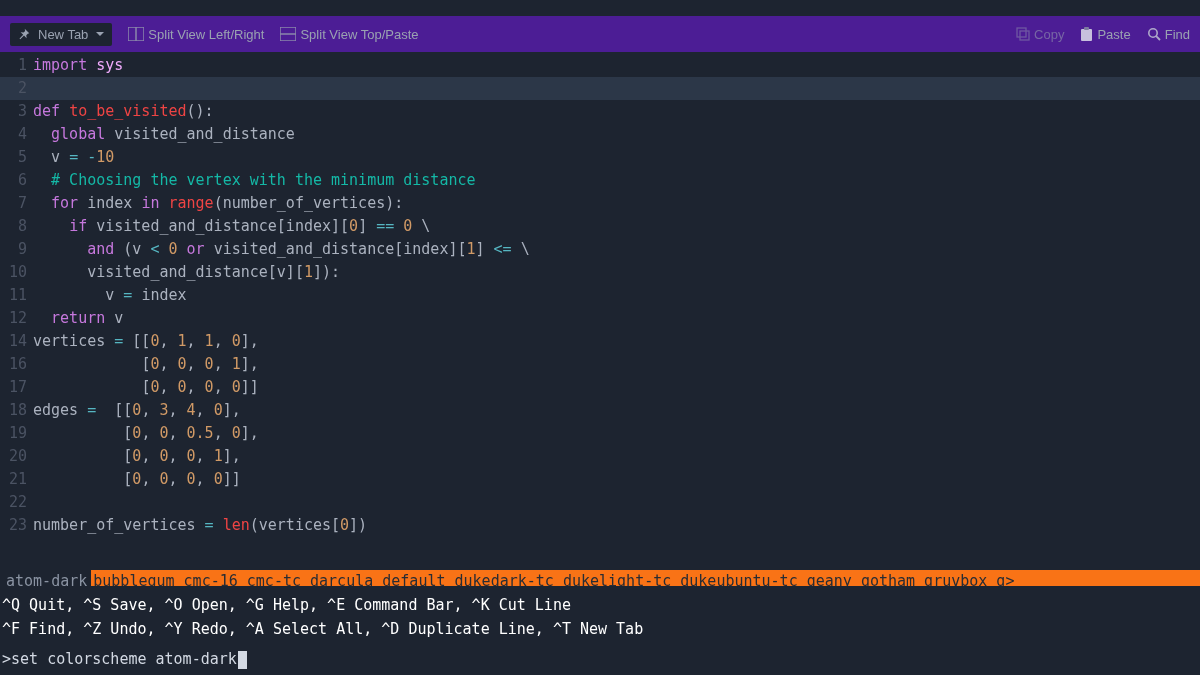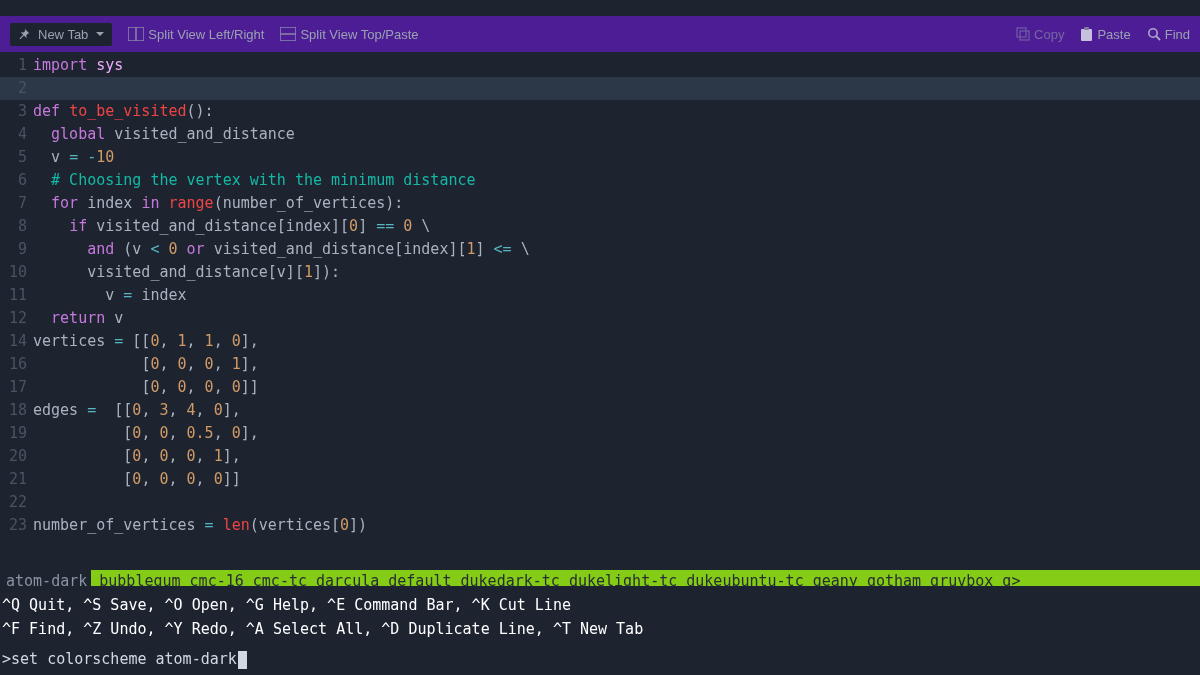--- a/index.html
+++ b/index.html
@@ -82,24 +82,24 @@
     font-size: 15px;
     white-space: nowrap;
     overflow: hidden;
   }
   .scheme-active {
     background: #1d2430;
     color: #8a93a2;
     padding: 0 4px 0 2px;
   }
   .scheme-rest {
-    background: #84cc16;
+    background: #f97316;
     color: #282c34;
     flex: 1;
-    padding-left: 8px;
+    padding-left: 2px;
   }
   .help-line {
     position: absolute;
     left: 2px;
     height: 23px;
     line-height: 23px;
     color: #ffffff;
     white-space: pre;
   }
   .cmd-line {

